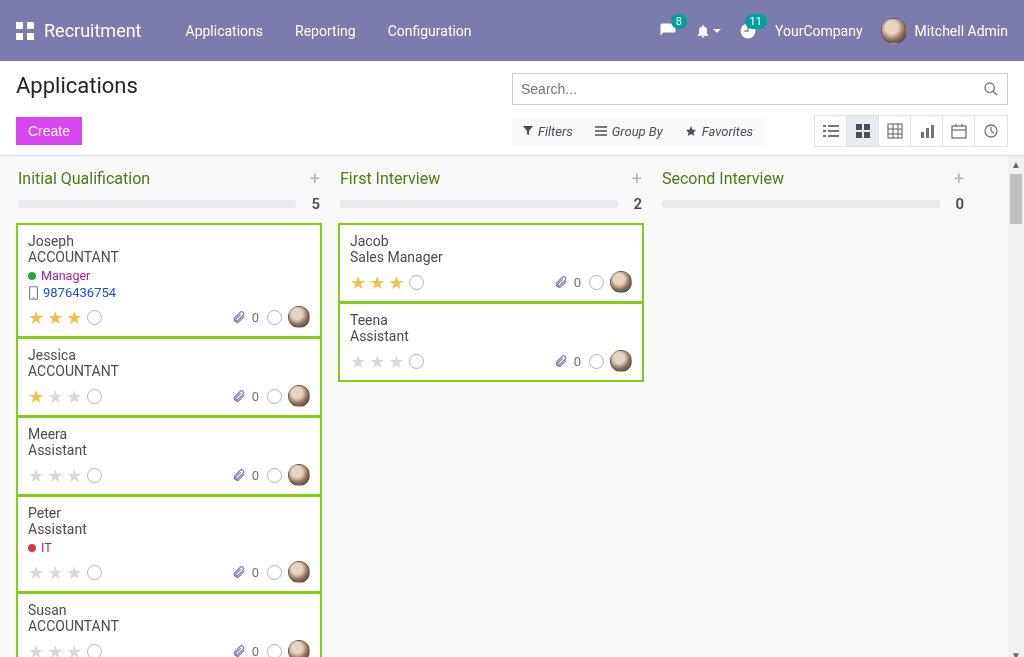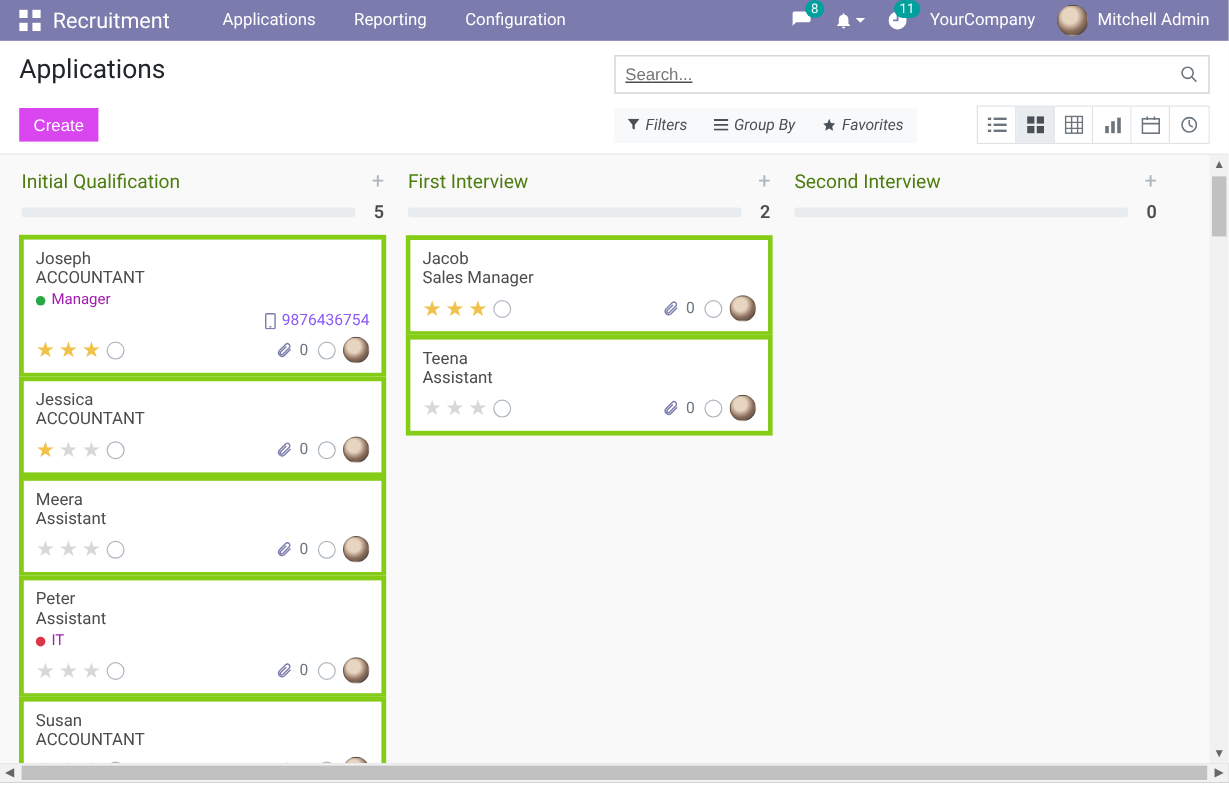--- a/index.html
+++ b/index.html
@@ -10,21 +10,21 @@
     background: #fff;
     width: 1024px;
     height: 657px;
     overflow: hidden;
     position: relative;
   }
   
   .navbar {
     background: #7C7BAD;
     color: #fff;
-    height: 34px;
+    height: 61px;
     display: flex;
     align-items: center;
     padding: 0 16px;
   }
   .navbar .apps-icon {
     display: inline-flex;
     align-items: center;
     margin-right: 10px;
   }
   .navbar .brand { font-size: 18px; font-weight: 400; margin-right: 28px; }
@@ -50,21 +50,21 @@
   .control-panel {
     padding: 12px 16px 8px 16px;
     border-bottom: 1px solid #dee2e6;
     display: grid;
     grid-template-columns: 1fr 1fr;
     row-gap: 10px;
   }
   .cp-title { font-size: 22px; color: #212529; }
   .search-box {
     border: 1px solid #ccc; height: 32px; display: flex; align-items: center;
-    padding: 0 8px; width: 100%; text-decoration: underline;
+    padding: 0 8px; width: 100%;
   }
   .search-box input {
     border: none; outline: none; flex: 1; font-size: 14px; color: #555;
   }
   .btn-create {
     background: #d946ef; color: #fff; border: none; padding: 6px 12px;
     font-size: 14px; cursor: pointer;
   }
   .cp-row2-left { display:flex; align-items:center; }
   .cp-row2-right { display:flex; align-items:center; justify-content:space-between; }
@@ -99,31 +99,31 @@
     display:flex; align-items:center; justify-content:space-between;
     padding: 2px 2px 6px 2px;
   }
   .col-title { font-size:16px; color:#4d7c0f; }
   .plus-btn { color:#adb5bd; font-size:18px; cursor:pointer; }
   .col-bar-row { display:flex; align-items:center; gap:10px; padding: 0 2px 6px 2px;}
   .col-bar { height:8px; background:#e9ecef; flex:1; border-radius:2px; }
   .col-count { font-size:15px; font-weight:600; color:#4c4c4c; min-width:14px; text-align:right; }
   .col-body { overflow-y:auto; flex:1; }
   .card {
-    background:#fff; border:4px solid #84cc16; margin-bottom:-1px;
+    background:#fff; border:2px solid #84cc16; margin-bottom:-1px;
     padding:8px 10px 8px 10px;
   }
   .card:first-child { margin-top:4px; }
   .card .name { font-size:14px; color:#4c4c4c; }
   .card .role { font-size:14px; color:#4c4c4c; }
   .tag-row { display:flex; align-items:center; gap:5px; margin-top:3px; font-size:12.5px; color:#a21caf;}
   .dot { width:8px; height:8px; border-radius:50%; display:inline-block; }
   .dot.green { background:#28a745; }
   .dot.red { background:#dc3545; }
-  .phone { color:#8b5cf6; font-size:13px; display:flex; align-items:center; gap:4px; margin-top:2px;justify-content:flex-end;}
+  .phone { color:#1d4ed8; font-size:13px; display:flex; align-items:center; gap:4px; margin-top:2px;}
   .card-foot {
     display:flex; align-items:center; justify-content:space-between;
     margin-top:6px;
   }
   .stars { display:flex; align-items:center; gap:3px; }
   .star { color:#d8d8d8; font-size:18px; }
   .star.on { color:#f0c14b; }
   .radio-empty {
     width:15px; height:15px; border-radius:50%; border:1.5px solid #adb5bd;
     display:inline-block; margin-left:2px;

